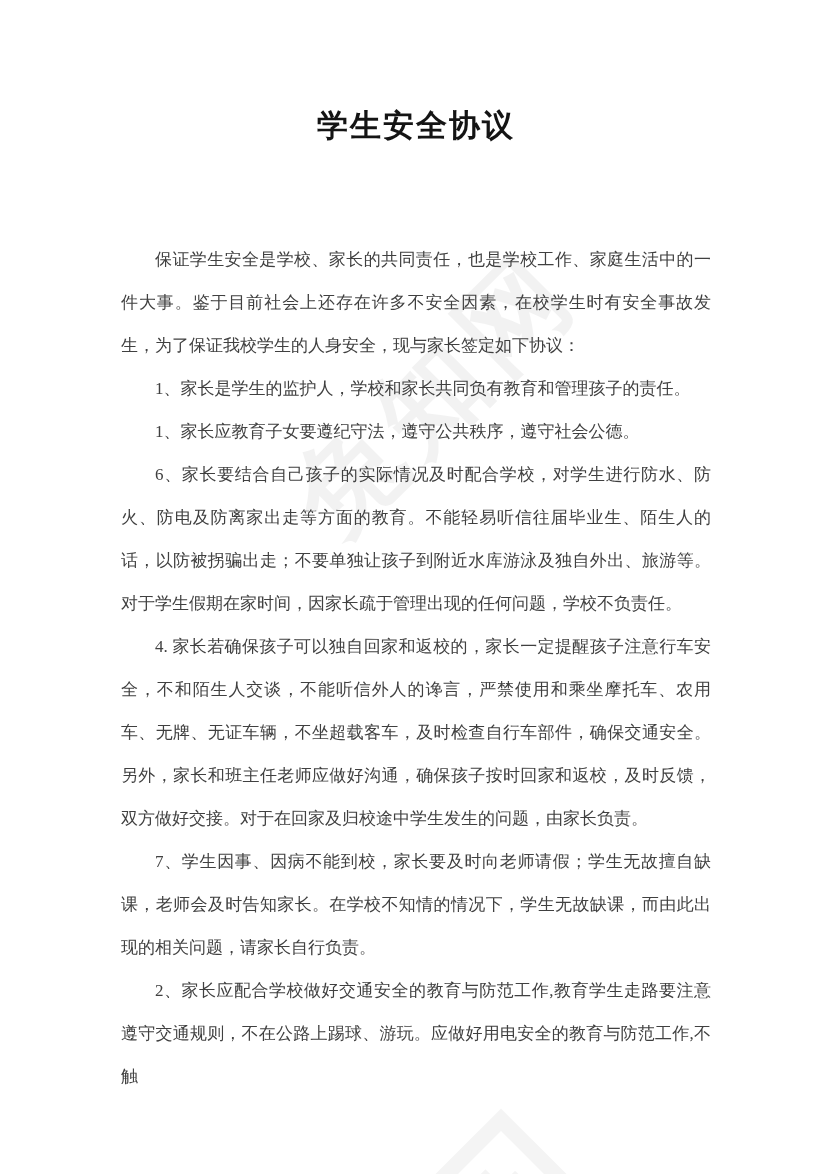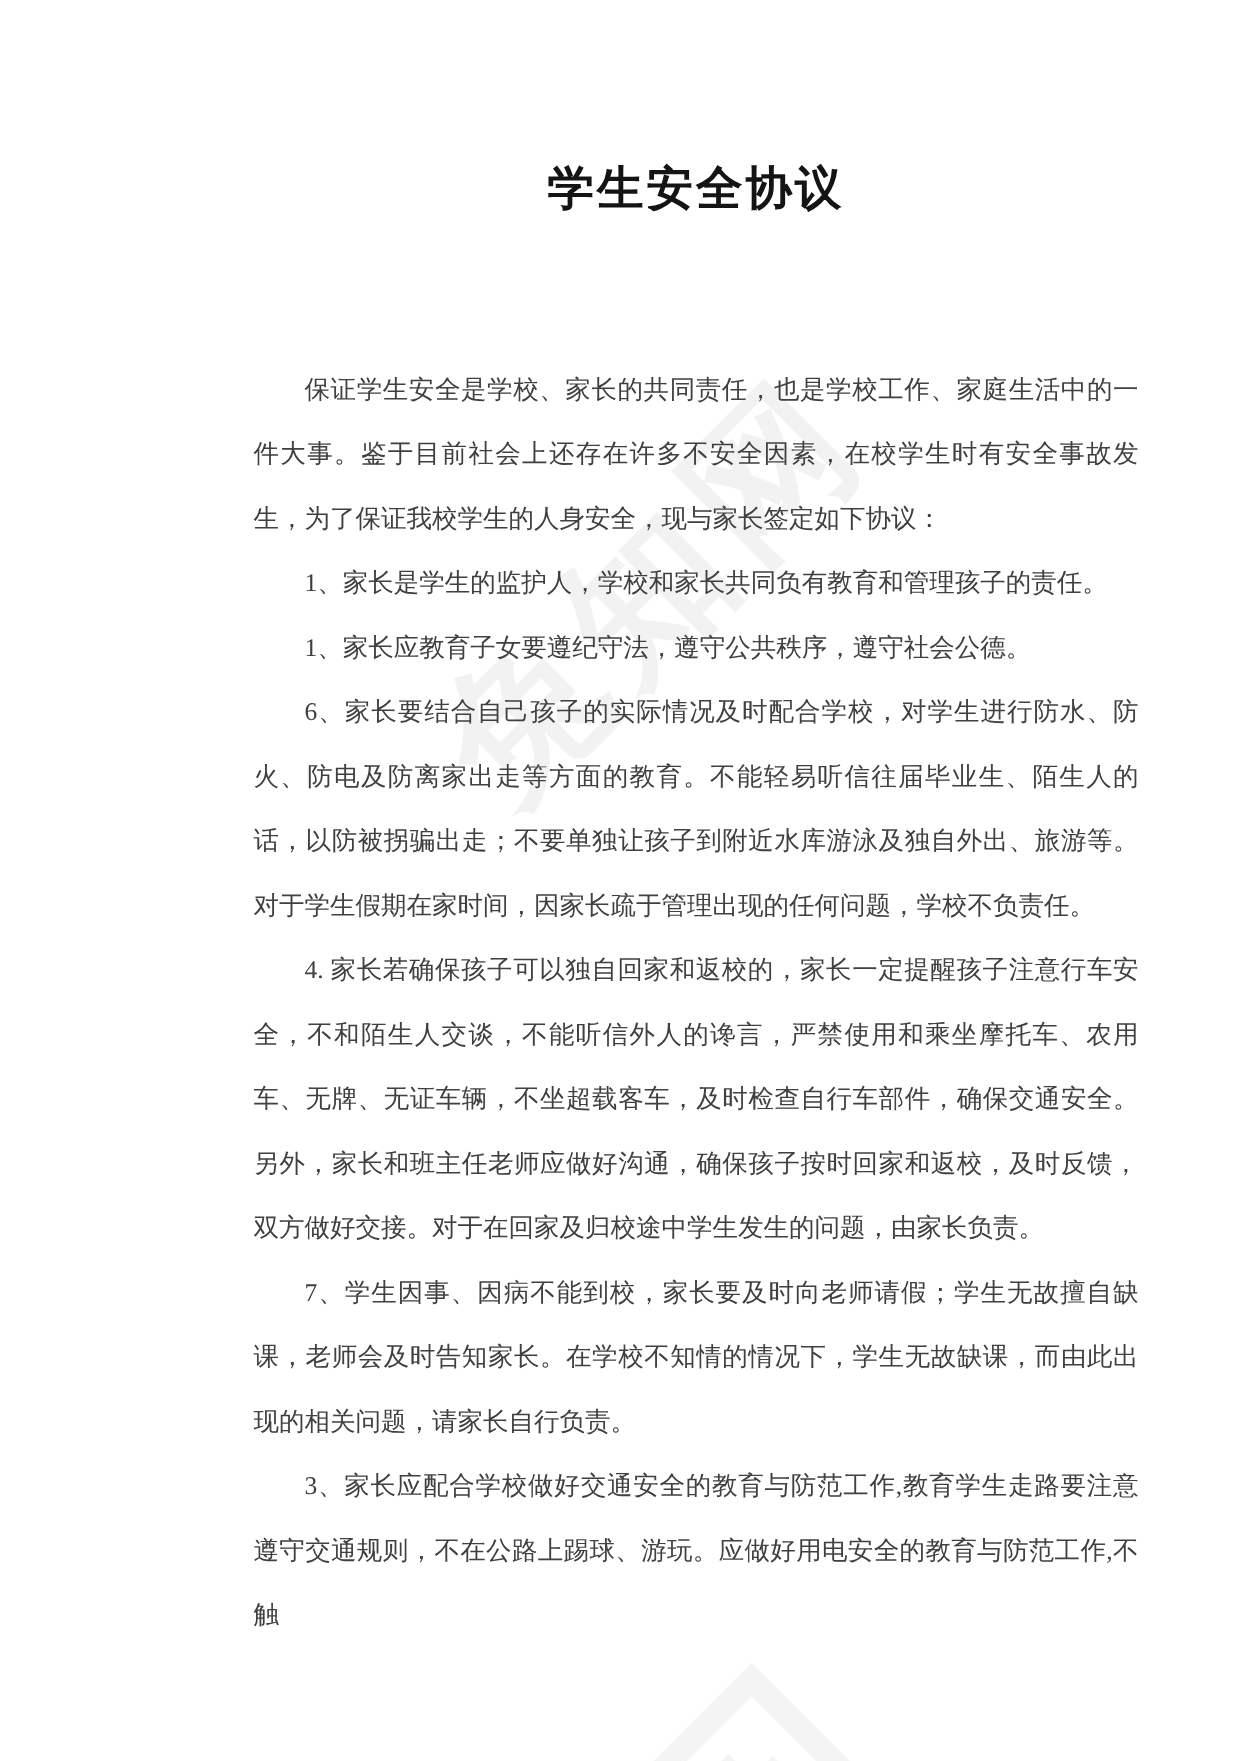--- a/index.html
+++ b/index.html
@@ -58,21 +58,20 @@
     top: 18px;
     width: 13px;
     height: 50px;
     background: rgba(0, 0, 0, 0.045);
   }
   .doc {
     position: absolute;
     left: 121px;
     top: 104px;
     width: 590px;
-    margin-left: 48px;
   }
   .title {
     margin: 0 0 90px 0;
     font-size: 31px;
     line-height: 44px;
     font-weight: 700;
     letter-spacing: 2px;
     text-align: center;
     color: #141414;
   }
@@ -106,16 +105,16 @@
     <p class="para">1、家长是学生的监护人，学校和家长共同负有教育和管理孩子的责任。</p>
 
     <p class="para">1、家长应教育子女要遵纪守法，遵守公共秩序，遵守社会公德。</p>
 
     <p class="para">6、家长要结合自己孩子的实际情况及时配合学校，对学生进行防水、防火、防电及防离家出走等方面的教育。不能轻易听信往届毕业生、陌生人的话，以防被拐骗出走；不要单独让孩子到附近水库游泳及独自外出、旅游等。对于学生假期在家时间，因家长疏于管理出现的任何问题，学校不负责任。</p>
 
     <p class="para">4. 家长若确保孩子可以独自回家和返校的，家长一定提醒孩子注意行车安全，不和陌生人交谈，不能听信外人的谗言，严禁使用和乘坐摩托车、农用车、无牌、无证车辆，不坐超载客车，及时检查自行车部件，确保交通安全。另外，家长和班主任老师应做好沟通，确保孩子按时回家和返校，及时反馈，双方做好交接。对于在回家及归校途中学生发生的问题，由家长负责。</p>
 
     <p class="para">7、学生因事、因病不能到校，家长要及时向老师请假；学生无故擅自缺课，老师会及时告知家长。在学校不知情的情况下，学生无故缺课，而由此出现的相关问题，请家长自行负责。</p>
 
-    <p class="para">3、家长应配合学校做好交通安全的教育与防范工作,教育学生走路要注意遵守交通规则，不在公路上踢球、游玩。应做好用电安全的教育与防范工作,不触</p>
+    <p class="para">2、家长应配合学校做好交通安全的教育与防范工作,教育学生走路要注意遵守交通规则，不在公路上踢球、游玩。应做好用电安全的教育与防范工作,不触</p>
   </div>
 
 </div>
 
 </body></html>

